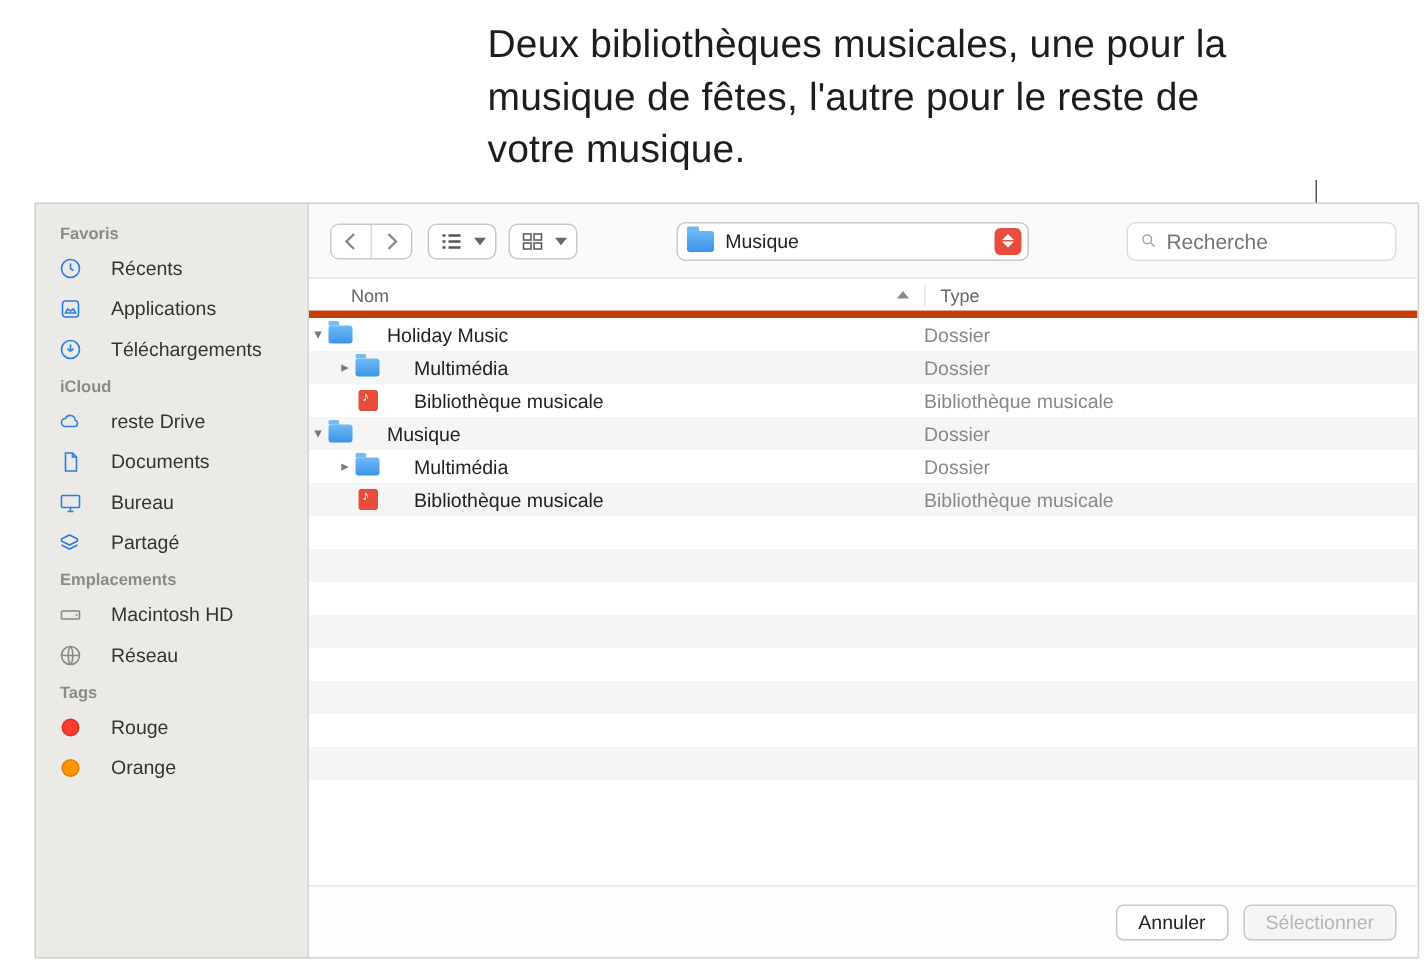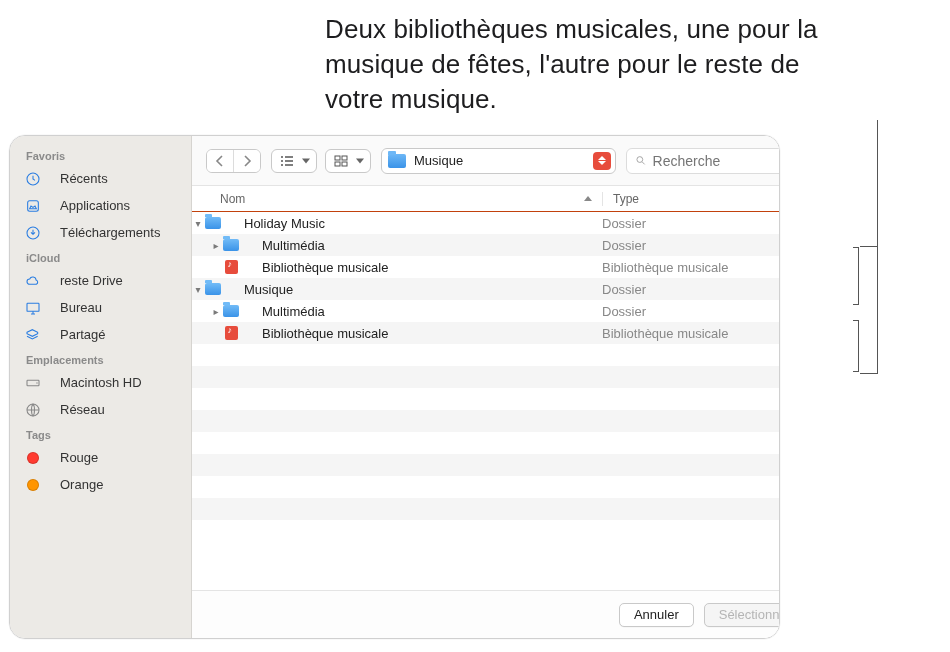--- a/index.html
+++ b/index.html
@@ -54,25 +54,25 @@
     border-top: 1px solid #555;
     border-bottom: 1px solid #555;
   }
   .bracket-inner-top { top: 247px; height: 58px; }
   .bracket-inner-bot { top: 320px; height: 52px; }
 
   
   .finder {
     position: absolute;
     top: 135px;
-    left: 9px;
-    width: 771px;
+    left: 23px;
+    width: 923px;
     height: 504px;
     border: 1px solid #d0d0d0;
-    border-radius: 16px;
+    border-radius: 1px;
     display: flex;
     overflow: hidden;
     box-shadow: 0 0 0 0.5px rgba(0,0,0,0.05);
   }
 
   
   .sidebar {
     width: 182px;
     flex: 0 0 182px;
     background: #eceae6;
@@ -206,21 +206,21 @@
   }
   .search-wrap svg { width:13px; height:13px; }
   .search-wrap input {
     border:none; outline:none; background:transparent;
     font-size:14px; color:#444; width:100%;
   }
 
   
   .col-headers{
     display:flex; height:26px; align-items:center;
-    border-bottom:1px solid #c2410c;
+    border-bottom:5px solid #c2410c;
     font-size:12px; color:#666;
     padding: 0 12px 0 28px;
   }
   .col-name { flex: 0 0 382px; display:flex; align-items:center; gap:6px; }
   .col-name .sort-caret{
     width:0;height:0;border-left:4px solid transparent;border-right:4px solid transparent;
     border-bottom:5px solid #888; margin-left:auto; margin-right:10px;
   }
   .col-type { flex:1; border-left:1px solid #e4e4e4; padding-left:10px; }
 
@@ -322,20 +322,29 @@
 
     <div class="sb-item">
       <span class="icon">
         <svg class="icn" viewBox="0 0 24 24">
             <path d="M7 17a4 4 0 010-8 5 5 0 019.6 1.5A3.5 3.5 0 0117 17H7z"></path>
           </svg>
       </span>
       <span class="label">reste Drive</span>
     </div>
 
+    <div class="sb-item">
+      <span class="icon">
+        <svg class="icn" viewBox="0 0 24 24">
+            <path d="M7 3h7l4 4v14H7z"></path>
+            <path d="M14 3v4h4"></path>
+          </svg>
+      </span>
+      <span class="label">Documents</span>
+    </div>
 
     <div class="sb-item">
       <span class="icon">
         <svg class="icn" viewBox="0 0 24 24">
             <rect x="3" y="5" width="18" height="12" rx="1"></rect>
             <path d="M9 21h6m-3-4v4"></path>
           </svg>
       </span>
       <span class="label">Bureau</span>
     </div>

